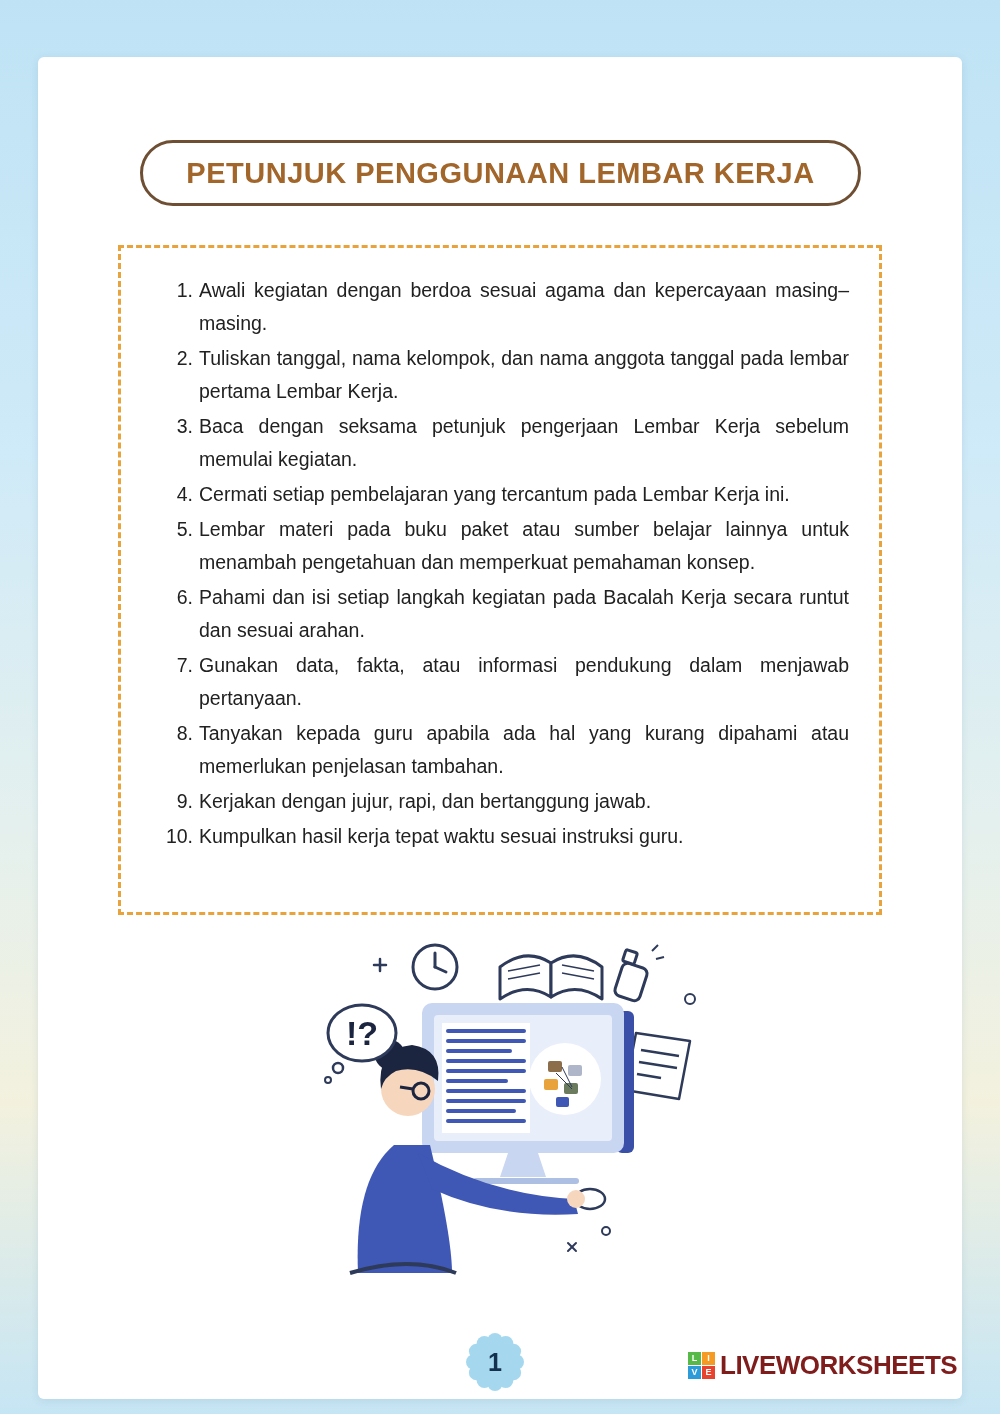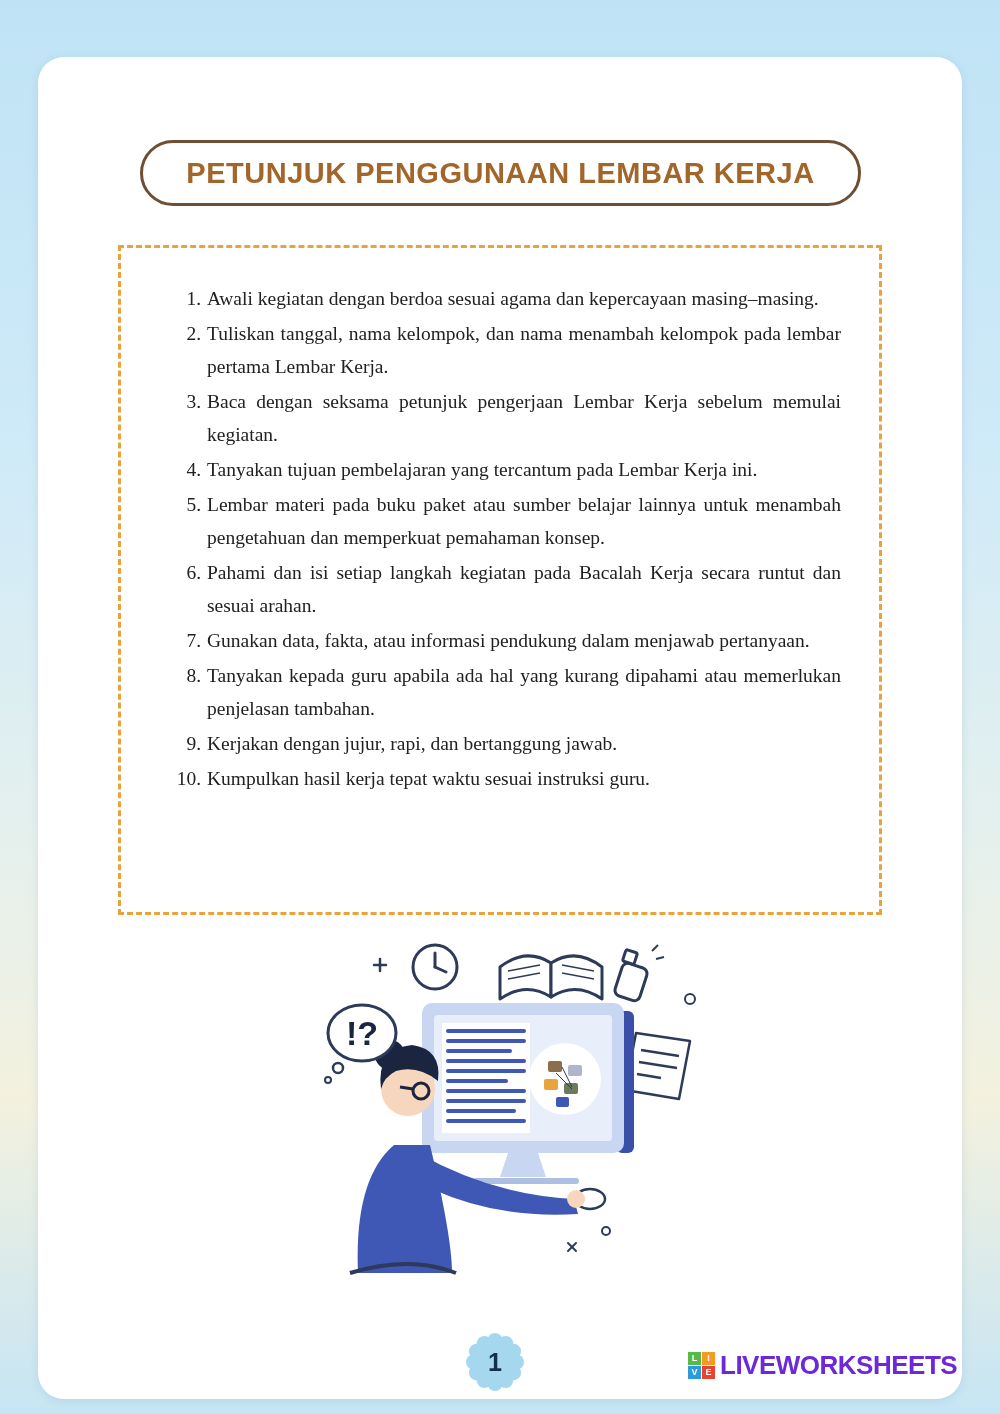--- a/index.html
+++ b/index.html
@@ -3,36 +3,36 @@
 <meta charset="utf-8">
 <style>
   html,body { margin:0; padding:0; }
   body {
     width:1000px; height:1414px; position:relative; overflow:hidden;
     font-family:"Liberation Sans", sans-serif;
     background:linear-gradient(180deg,#bfe3f5 0%,#cfeaf8 32%,#e4f0ee 58%,#f3f1de 78%,#c6e5f4 100%);
   }
   .card {
     position:absolute; left:38px; top:57px; width:924px; height:1342px;
-    background:#ffffff; border-radius:26px;
+    background:#ffffff; border-radius:6px;
     box-shadow:0 2px 8px rgba(60,110,150,0.12);
   }
   .title-pill {
     position:absolute; left:102px; top:83px; width:715px; height:60px;
     border:3px solid #6f4f33; border-radius:44px;
     display:flex; align-items:center; justify-content:center;
     color:#a2662a; font-size:29px; font-weight:bold; letter-spacing:.5px;
     white-space:nowrap;
   }
   .instructions-box {
     position:absolute; left:80px; top:188px; width:764px; height:670px;
     border:3px dashed #e8a33d; box-sizing:border-box;
     padding:26px 30px 0 34px;
   }
-  ol.instructions { list-style:none; margin:8px; padding:0; counter-reset:item;font-family:Liberation Serif, serif; }
+  ol.instructions { list-style:none; margin:0; padding:0; counter-reset:item; }
   ol.instructions li {
     counter-increment:item; position:relative;
     padding-left:44px; margin-bottom:2px;
     font-size:19.5px; line-height:33px; color:#212121;
     text-align:justify;
   }
   ol.instructions li::before {
     content:counter(item) "."; position:absolute; left:0; top:0;
     width:38px; text-align:right; color:#212121;
   }
@@ -50,36 +50,36 @@
   }
   .logo-grid span {
     display:flex; align-items:center; justify-content:center;
     color:#fff; font-size:9px; font-weight:bold; font-family:"Liberation Sans",sans-serif;
   }
   .lg-0 { background:#57b947; }
   .lg-1 { background:#f59a23; }
   .lg-2 { background:#2d9bd8; }
   .lg-3 { background:#e8432f; }
   .wordmark {
-    font-size:26px; font-weight:bold; color:#6d28d9; letter-spacing:-0.5px;
+    font-size:26px; font-weight:bold; color:#7f1d1d; letter-spacing:-0.5px;
   }
 </style>
 </head>
 <body>
 
 <div class="card">
 
   <div class="title-pill">PETUNJUK PENGGUNAAN LEMBAR KERJA</div>
 
   <div class="instructions-box">
     <ol class="instructions">
       <li>Awali kegiatan dengan berdoa sesuai agama dan kepercayaan masing–masing.</li>
-      <li>Tuliskan tanggal, nama kelompok, dan nama menambah kelompok pada lembar pertama Lembar Kerja.</li>
+      <li>Tuliskan tanggal, nama kelompok, dan nama anggota tanggal pada lembar pertama Lembar Kerja.</li>
       <li>Baca dengan seksama petunjuk pengerjaan Lembar Kerja sebelum memulai kegiatan.</li>
-      <li>Tanyakan tujuan pembelajaran yang tercantum pada Lembar Kerja ini.</li>
+      <li>Cermati setiap pembelajaran yang tercantum pada Lembar Kerja ini.</li>
       <li>Lembar materi pada buku paket atau sumber belajar lainnya untuk menambah pengetahuan dan memperkuat pemahaman konsep.</li>
       <li>Pahami dan isi setiap langkah kegiatan pada Bacalah Kerja secara runtut dan sesuai arahan.</li>
       <li>Gunakan data, fakta, atau informasi pendukung dalam menjawab pertanyaan.</li>
       <li>Tanyakan kepada guru apabila ada hal yang kurang dipahami atau memerlukan penjelasan tambahan.</li>
       <li>Kerjakan dengan jujur, rapi, dan bertanggung jawab.</li>
       <li>Kumpulkan hasil kerja tepat waktu sesuai instruksi guru.</li>
     </ol>
   </div>
 
   <div class="illustration">

